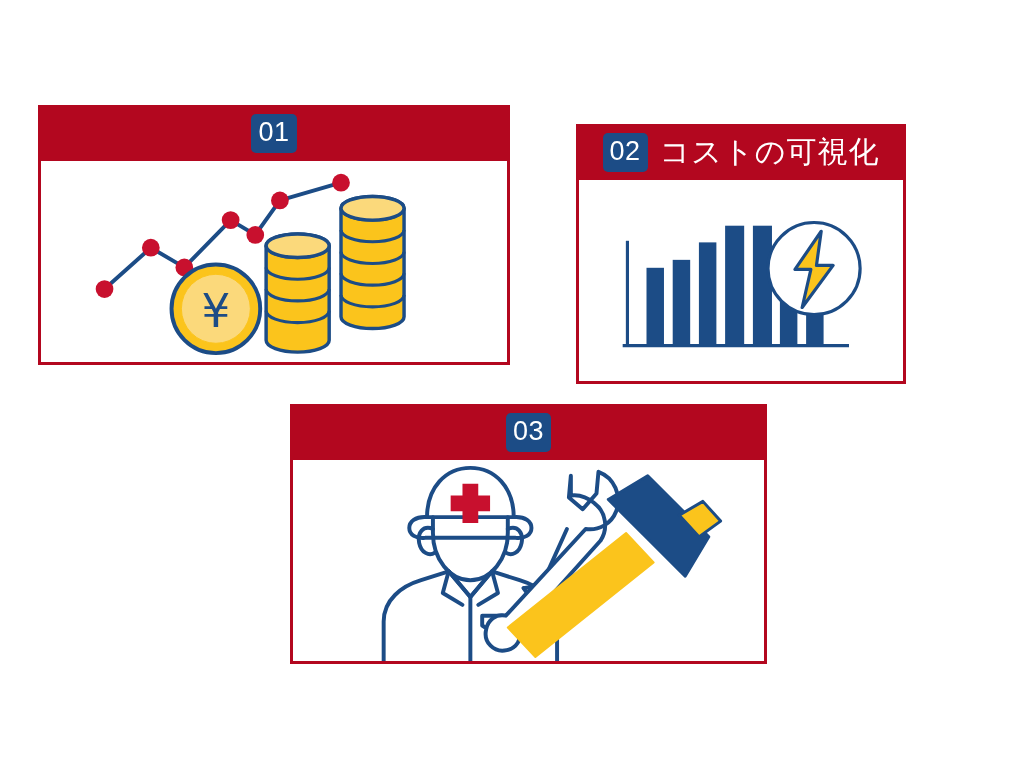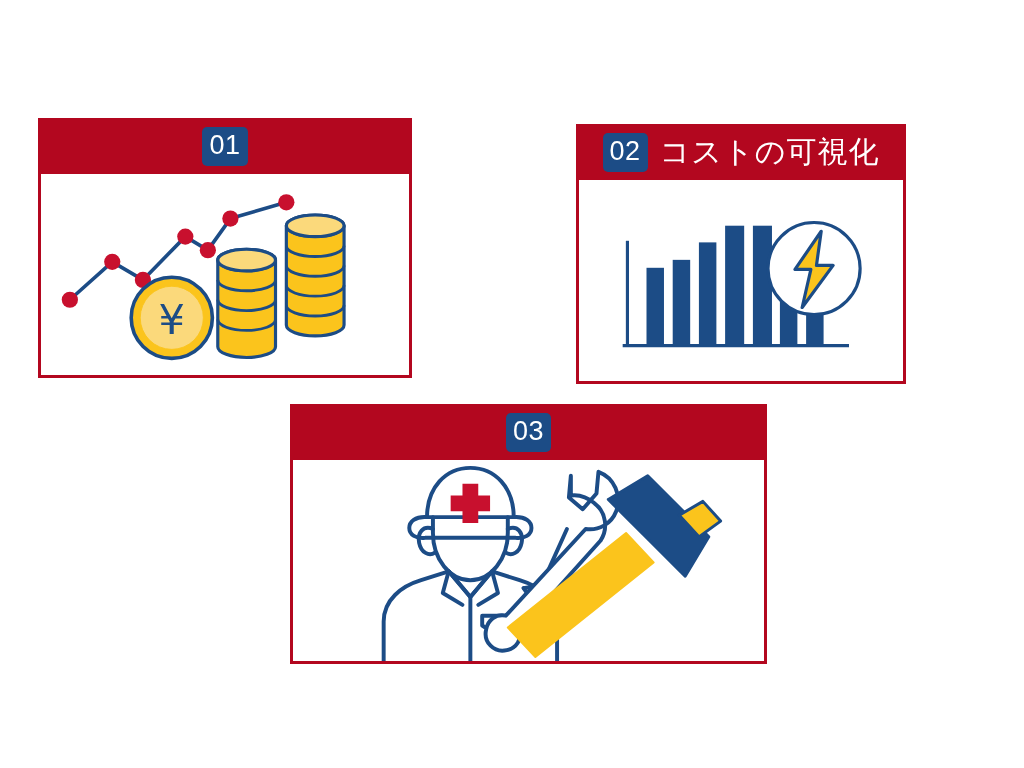--- a/index.html
+++ b/index.html
@@ -71,21 +71,21 @@
     overflow: hidden;
   }
 
   .card-body > svg {
     display: block;
     width: 100%;
     height: 100%;
   }
 
   
-  #card-cost        { left: 38px;  top: 118px; width: 374px; }
+  #card-cost        { left: 38px;  top: 105px; width: 472px; }
   #card-cost .card-body      { height: 204px; }
 
   #card-generation  { left: 576px; top: 124px; width: 330px; }
   #card-generation .card-body{ height: 204px; }
 
   #card-maintenance { left: 290px; top: 404px; width: 477px; }
   #card-maintenance .card-body { height: 204px; }
 </style>
 </head>
 <body style="background: rgb(255, 255, 255);">

